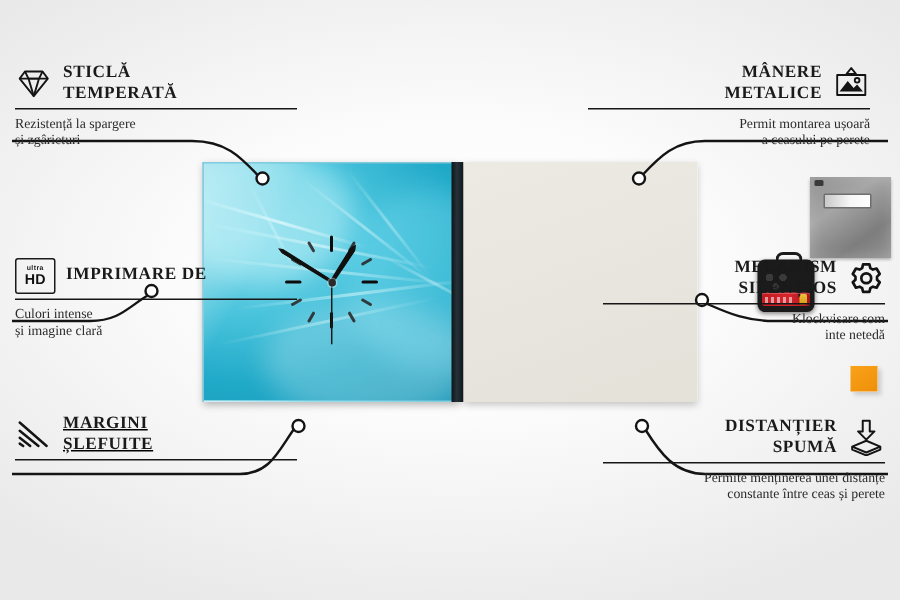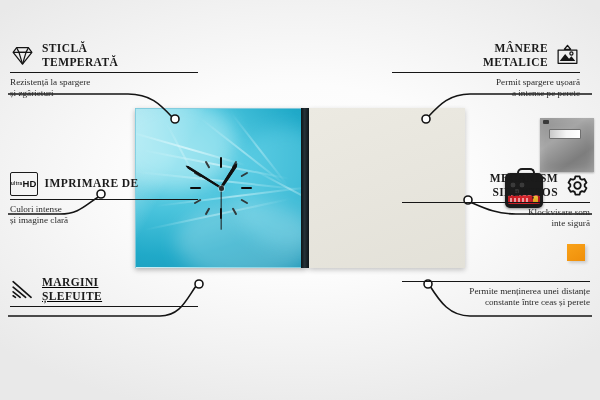--- a/index.html
+++ b/index.html
@@ -84,21 +84,21 @@
   .callout .title{font-weight:bold;font-size:11.5px;letter-spacing:.4px;color:#1a1a1a;line-height:13.5px;text-transform:uppercase;}
   .callout .rule{height:1.2px;background:#161616;margin:3px 0 3.5px;}
   .callout .sub{font-size:9.2px;line-height:11.4px;color:#2a2a2a;}
   .callout.left .head{justify-content:flex-start;}
   .callout.left .title,.callout.left .sub{text-align:left;}
   .callout.right .head{justify-content:flex-end;}
   .callout.right .title,.callout.right .sub{text-align:right;}
   .ico{width:25px;height:25px;flex:0 0 25px;display:block;}
 
   .hdbadge{width:26px;height:22px;border:1.6px solid #1a1a1a;border-radius:2px;
-    display:flex;flex-direction:row;align-items:center;justify-content:center;line-height:1;}
+    display:flex;flex-direction:column;align-items:center;justify-content:center;line-height:1;}
   .hdbadge .u{font-family:"Liberation Sans",sans-serif;font-size:4.6px;font-weight:bold;letter-spacing:.3px;color:#1a1a1a;}
   .hdbadge .h{font-family:"Liberation Sans",sans-serif;font-size:9.5px;font-weight:bold;letter-spacing:.2px;color:#111;}
 
   .lines{position:absolute;inset:0;pointer-events:none;}
 </style>
 </head>
 <body>
 
 <div class="stage">
 
@@ -266,41 +266,54 @@
       <svg class="ico" viewBox="0 0 32 32">
         <g fill="none" stroke="#141414" stroke-width="1.6" stroke-linejoin="round">
           <path d="M16 3 L12 8 L20 8 Z"></path>
           <rect x="4" y="9" width="24" height="17"></rect>
           <path d="M6 23 L13 14 L18 20 L21 17 L26 23 Z" fill="#141414" stroke="none"></path>
           <circle cx="21" cy="13.5" r="2"></circle>
         </g>
       </svg>
     </div>
     <div class="rule"></div>
-    <div class="sub">Permit spargere ușoară</div>
-    <div class="sub">a intense pe perete</div>
+    <div class="sub">Permit montarea ușoară</div>
+    <div class="sub">a ceasului pe perete</div>
   </div>
 
   <div class="callout right" style="left:402px;top:172px;">
     <div class="head">
       <div style="text-align:right;">
         <div class="title">MECANISM</div>
         <div class="title">SILENȚIOS</div>
       </div>
       <svg class="ico" viewBox="0 0 32 32">
         <g fill="none" stroke="#141414" stroke-width="2.3" stroke-linejoin="round">
           <path d="M13.3 4.2 h5.4 l.8 3.1 2.2 1.3 3.1-.9 2.7 4.7 -2.3 2.2 0 2.6 2.3 2.2 -2.7 4.7 -3.1-.9 -2.2 1.3 -.8 3.1 h-5.4 l-.8-3.1 -2.2-1.3 -3.1 .9 -2.7-4.7 2.3-2.2 0-2.6 -2.3-2.2 2.7-4.7 3.1 .9 2.2-1.3 Z"></path>
           <circle cx="16" cy="16" r="4.2"></circle>
         </g>
       </svg>
     </div>
     <div class="rule"></div>
     <div class="sub">Klockvisare som</div>
-    <div class="sub">inte sigură</div>
+    <div class="sub">inte netedă</div>
   </div>
 
   <div class="callout right" style="left:402px;top:278px;">
+    <div class="head">
+      <div style="text-align:right;">
+        <div class="title">DISTANȚIER</div>
+        <div class="title">SPUMĂ</div>
+      </div>
+      <svg class="ico" viewBox="0 0 32 32">
+        <g fill="none" stroke="#141414" stroke-width="1.7" stroke-linejoin="round">
+          <path d="M13 2 h6 v9 h4 l-7 7 -7-7 h4 Z"></path>
+          <path d="M16 19 L28 24 L16 29 L4 24 Z"></path>
+          <path d="M4 24 v2.5 L16 31.5 L28 26.5 V24"></path>
+        </g>
+      </svg>
+    </div>
     <div class="rule"></div>
     <div class="sub">Permite menținerea unei distanțe</div>
     <div class="sub">constante între ceas și perete</div>
   </div>
 
 </div>
 
 </body></html>

